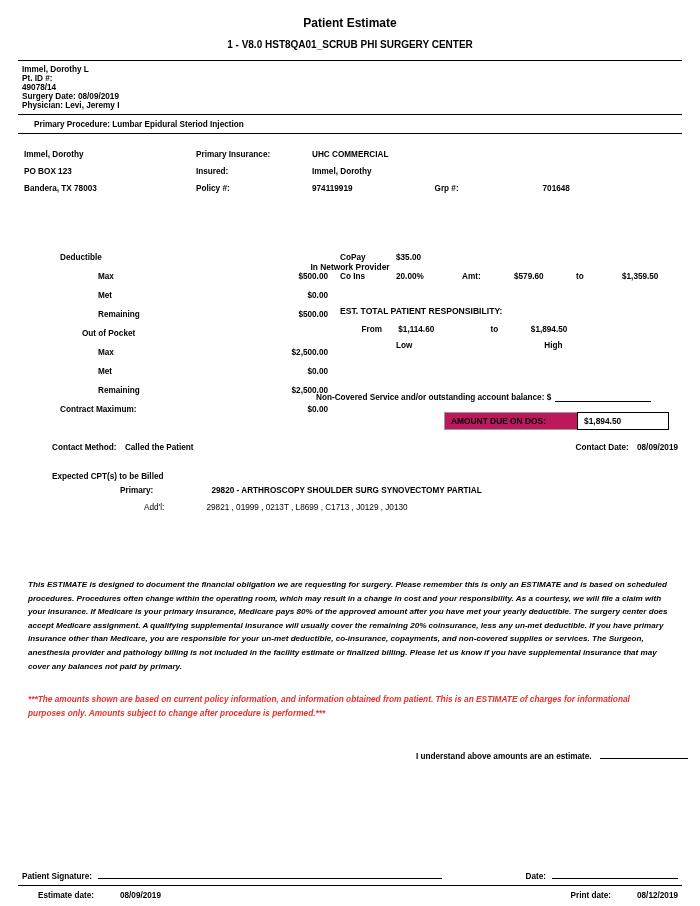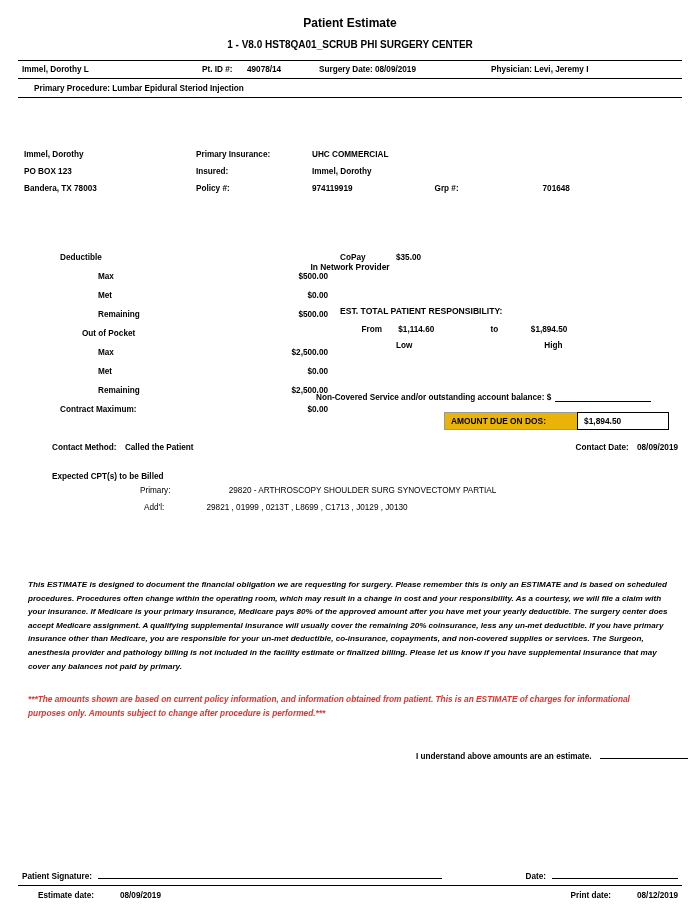--- a/index.html
+++ b/index.html
@@ -37,20 +37,21 @@
   .rule {
     border-top: 1px solid #000;
     margin: 0 18px;
   }
   .hdr-row {
     display: flex;
     align-items: baseline;
     padding: 4px 22px 4px 22px;
     font-size: 8.2px;
     font-weight: bold;
+    flex-direction: column;
   }
   .hdr-row .c1 { width: 180px; }
   .hdr-row .c2 { width: 45px; }
   .hdr-row .c3 { width: 72px; }
   .hdr-row .c4 { width: 172px; }
   .hdr-row .c5 { flex: 1; }
   .proc-row {
     padding: 5px 22px 4px 34px;
     font-size: 8.2px;
     font-weight: bold;
@@ -140,21 +141,21 @@
   .due-box {
     position: absolute;
     left: 444px;
     top: 396px;
     display: flex;
     align-items: stretch;
     font-weight: bold;
     font-size: 8.4px;
   }
   .due-label {
-    background: #eab308;
+    background: #be185d;
     padding: 3px 6px 3px 6px;
     border: 1px solid #9a9a9a;
     border-right: none;
     width: 120px;
   }
   .due-value {
     background: #ffffff;
     border: 1px solid #000;
     padding: 3px 6px;
     width: 78px;
@@ -172,23 +173,23 @@
     font-weight: bold;
   }
   .cpt-title {
     position: absolute;
     left: 52px;
     top: 456px;
     font-weight: bold;
   }
   .cpt-primary {
     position: absolute;
-    left: 140px;
+    left: 120px;
     top: 470px;
-    font-weight: normal;
+    font-weight: bold;
   }
   .cpt-primary .v { display:inline-block; padding-left: 56px;}
   .cpt-addl {
     position: absolute;
     left: 144px;
     top: 487px;
     font-weight: normal;
   }
   .cpt-addl .v { display:inline-block; padding-left: 40px;}
   .para {
@@ -363,20 +364,28 @@
   <table class="grid right-top">
     <tbody>
         <tr>
       <td style="width:56px">CoPay</td>
       <td style="width:66px">$35.00</td>
       <td style="width:52px"></td>
       <td style="width:62px"></td>
       <td style="width:46px"></td>
       <td></td>
     </tr>
+    <tr>
+      <td>Co Ins</td>
+      <td>20.00%</td>
+      <td>Amt:</td>
+      <td>$579.60</td>
+      <td>to</td>
+      <td>$1,359.50</td>
+    </tr>
   </tbody>
     </table>
 
   <div class="est-total">EST. TOTAL PATIENT RESPONSIBILITY:</div>
   <div class="est-row">
     <span class="f">From</span>
     <span class="v1">$1,114.60</span>
     <span class="t">to</span>
     <span class="v2">$1,894.50</span>
   </div>

